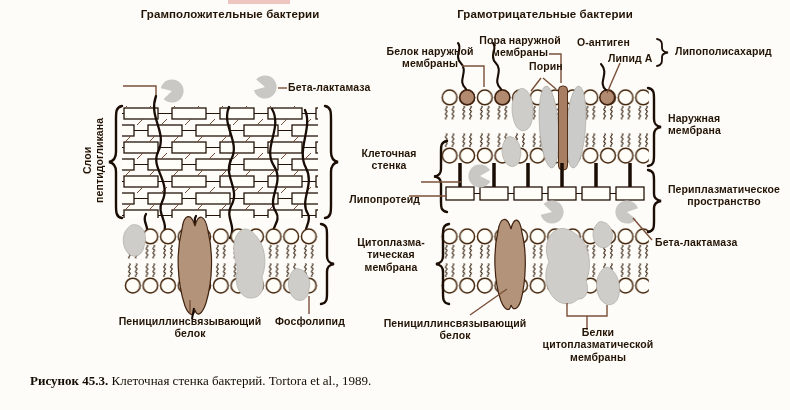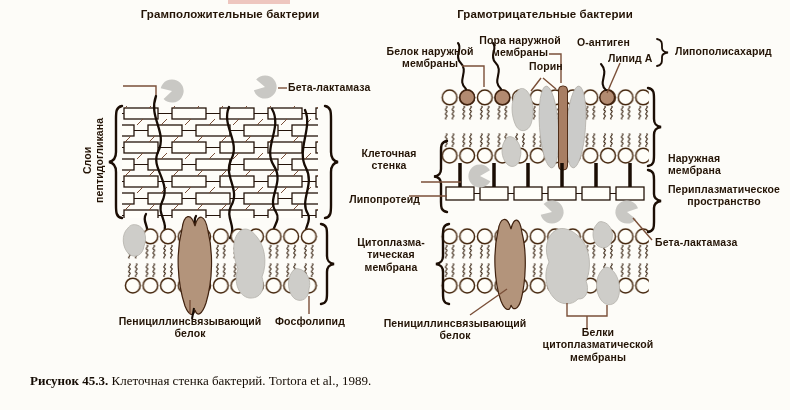--- a/index.html
+++ b/index.html
@@ -201,21 +201,21 @@
 мембрана</div>
 
   <div class="lbl ctr" style="left:380px;top:45px;width:100px;">Белок наружной
 мембраны</div>
   <div class="lbl ctr" style="left:470px;top:34px;width:100px;">Пора наружной
 мембраны</div>
   <div class="lbl" style="left:529px;top:60px;width:45px;">Порин</div>
   <div class="lbl" style="left:577px;top:36px;width:62px;">О-антиген</div>
   <div class="lbl" style="left:608px;top:52px;width:52px;">Липид А</div>
   <div class="lbl" style="left:675px;top:45px;width:105px;">Липополисахарид</div>
-  <div class="lbl" style="left:668px;top:112px;width:85px;margin-top:40px;">Наружная
+  <div class="lbl" style="left:668px;top:112px;width:85px;">Наружная
 мембрана</div>
   <div class="lbl ctr" style="left:654px;top:183px;width:140px;">Периплазматическое
 пространство</div>
   <div class="lbl" style="left:655px;top:236px;width:95px;">Бета-лактамаза</div>
   <div class="lbl ctr" style="left:360px;top:317px;width:190px;">Пенициллинсвязывающий
 белок</div>
   <div class="lbl ctr" style="left:518px;top:326px;width:160px;">Белки
 цитоплазматической
 мембраны</div>
 

